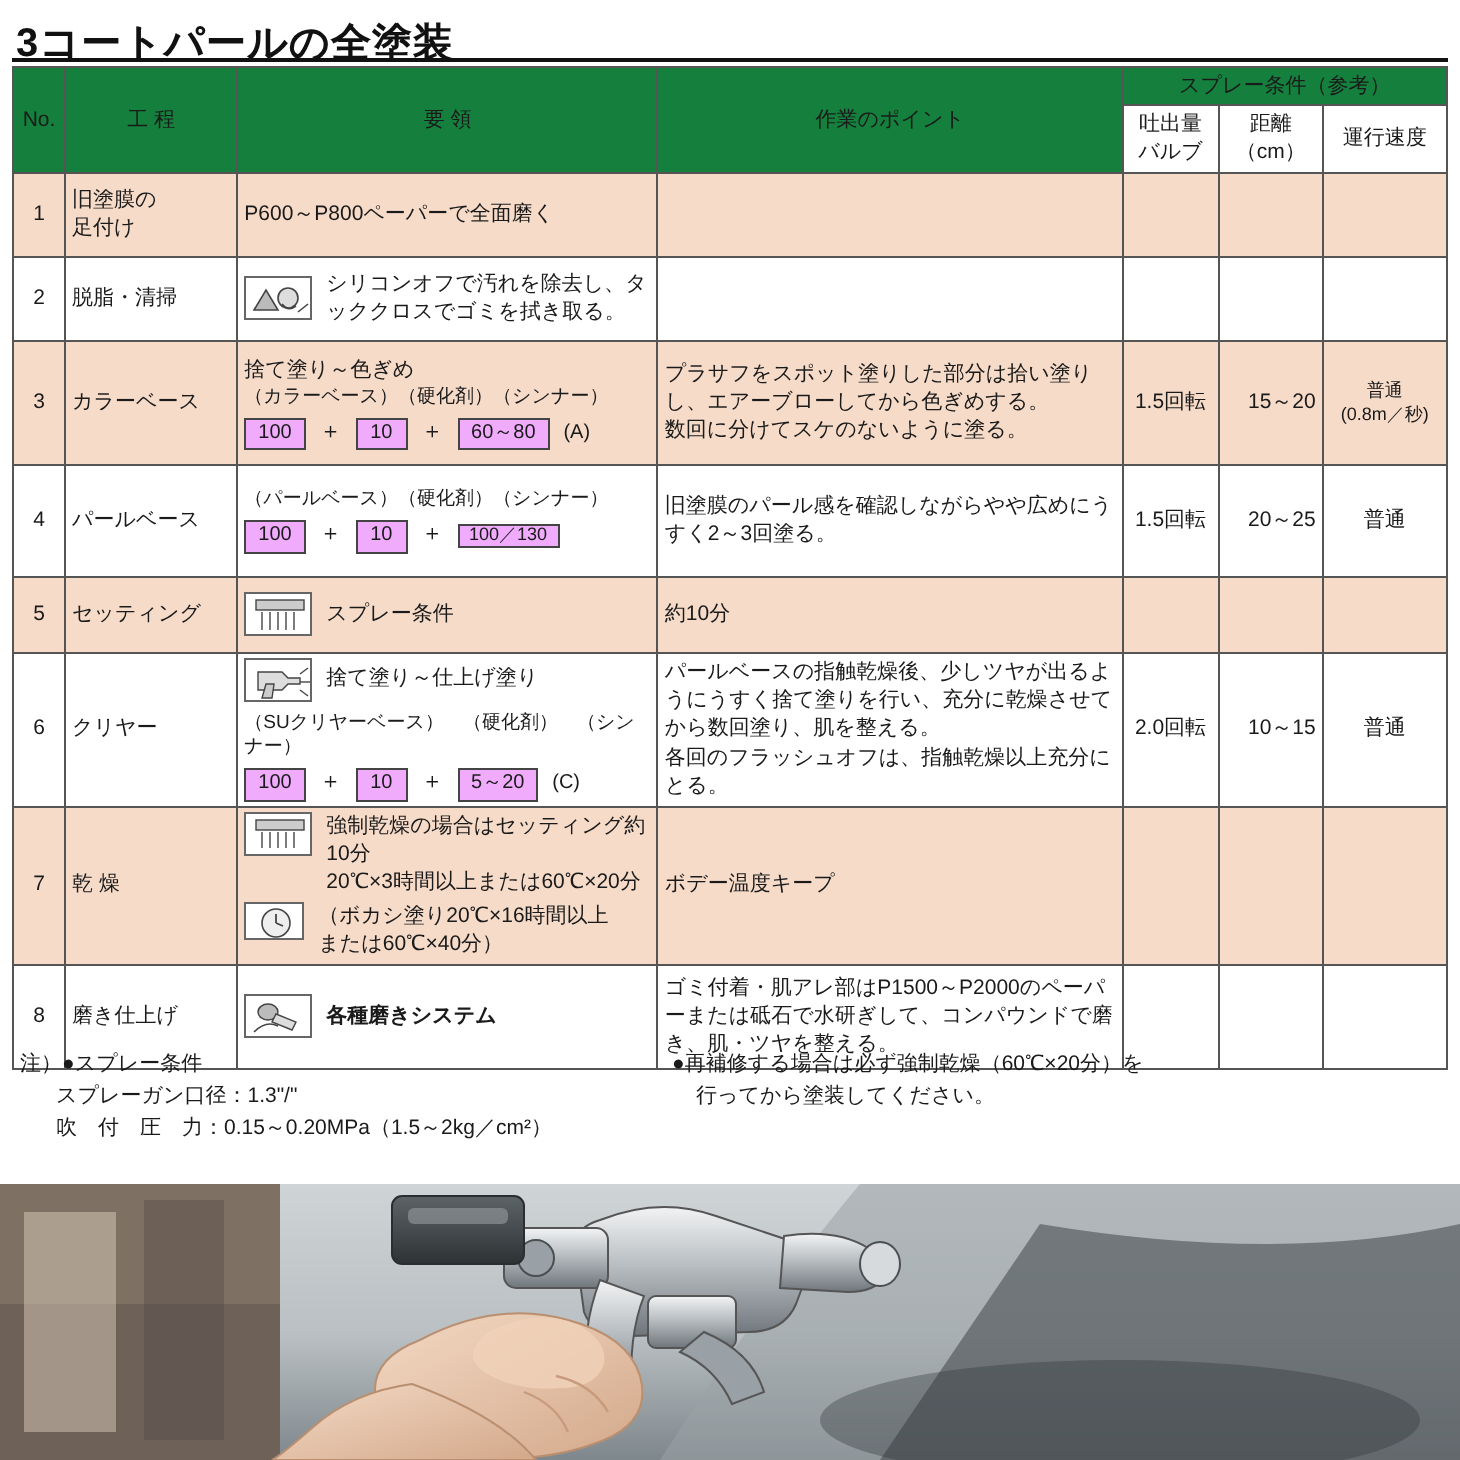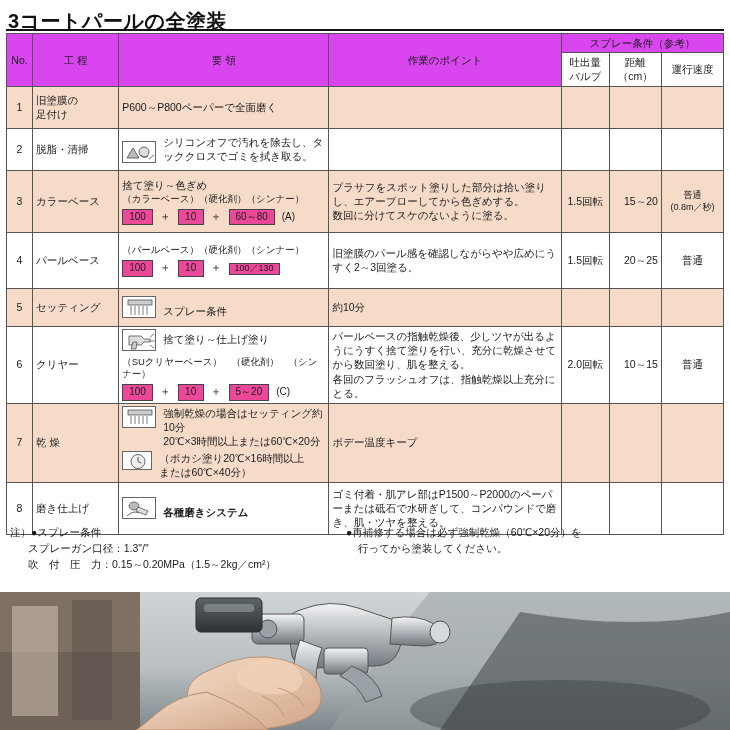--- a/index.html
+++ b/index.html
@@ -29,21 +29,21 @@
     table-layout:fixed;
   }
   table.main td, table.main th {
     border:1px solid #555;
     padding:2px 3px;
     vertical-align:middle;
     font-weight:normal;
     font-size:10.5px;
     line-height:1.35;
   }
-  .hdr { text-align:center; font-weight:bold; font-size:11px; background:#d946ef; }
+  .hdr { text-align:center; font-weight:bold; font-size:11px; background:#15803d; }
   .hdr-spray { font-size:10px; }
   .hdr-sub { text-align:center; font-size:9px; font-weight:bold; }
 
   .peach { background:#f6dbc9; }
   .white { background:#ffffff; }
 
   .c-no { text-align:center; width:26px; }
   .c-proc { width:88px; padding-left:6px; }
   .c-point { padding-left:6px; }
   .c-narrow { text-align:center; width:42px; font-size:9.5px;margin-left:28px; }
@@ -54,21 +54,21 @@
   .yoryo-line { margin:1px 0; }
   .small { font-size:9.5px; }
 
   .bx {
     display:inline-block;
     border:1px solid #444;
     padding:1px 6px;
     min-width:26px;
     text-align:center;
     font-size:10px;
-    background:#ec4899;
+    background:#f0abfc;
     line-height:1.25;
   }
   .bx.two { line-height:1.05; padding:0 5px; }
   .op { display:inline-block; padding:0 4px; font-size:11px; }
   .ratio-row { margin-top:3px; white-space:nowrap; }
   .tail { font-size:10px; padding-left:4px; }
 
   
   .iconbox {
     display:inline-block;
@@ -76,28 +76,28 @@
     border:1px solid #666;
     background:#ffffff;
     vertical-align:middle;
     margin-right:5px;
     position:relative;
     overflow:hidden;
   }
   .iconbox.sm { width:30px; height:19px; }
   .iconbox svg { display:block; }
 
-  .withicon { display:flex; align-items:flex-end; gap:2px; }
+  .withicon { display:flex; align-items:center; gap:2px; }
 
   .notes {
     position:absolute; left:10px; top:525px; width:714px;
     font-size:10.5px; line-height:1.5;
   }
   .notes .col1 { position:absolute; left:0; top:0; width:330px; }
-  .notes .col2 { position:absolute; left:336px; top:0; width:380px; }
+  .notes .col2 { position:absolute; left:326px; top:0; width:380px; }
   .notes .bul { text-indent:-10px; padding-left:10px; }
   .indent1 { padding-left:18px; }
 
   .photo {
     position:absolute; left:0; top:592px; width:730px; height:138px;
     overflow:hidden;
   }
 </style>
 </head>
 <body>

